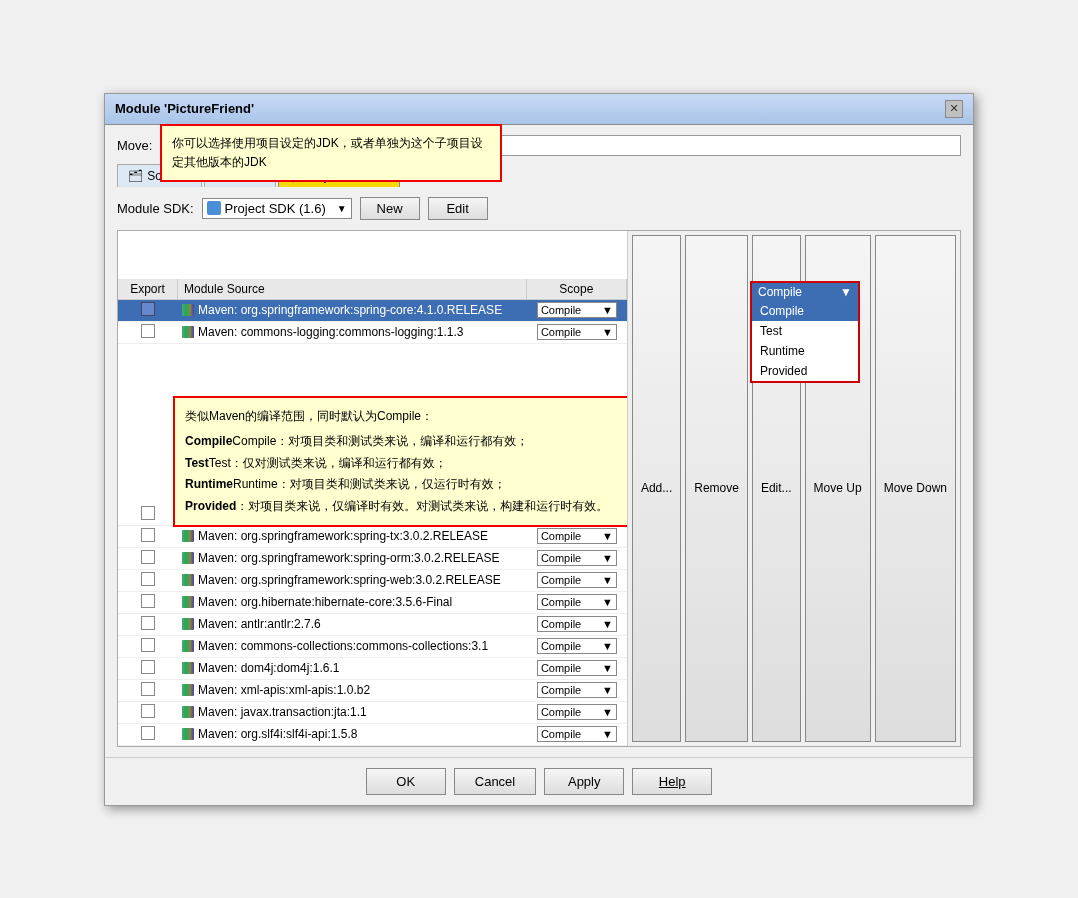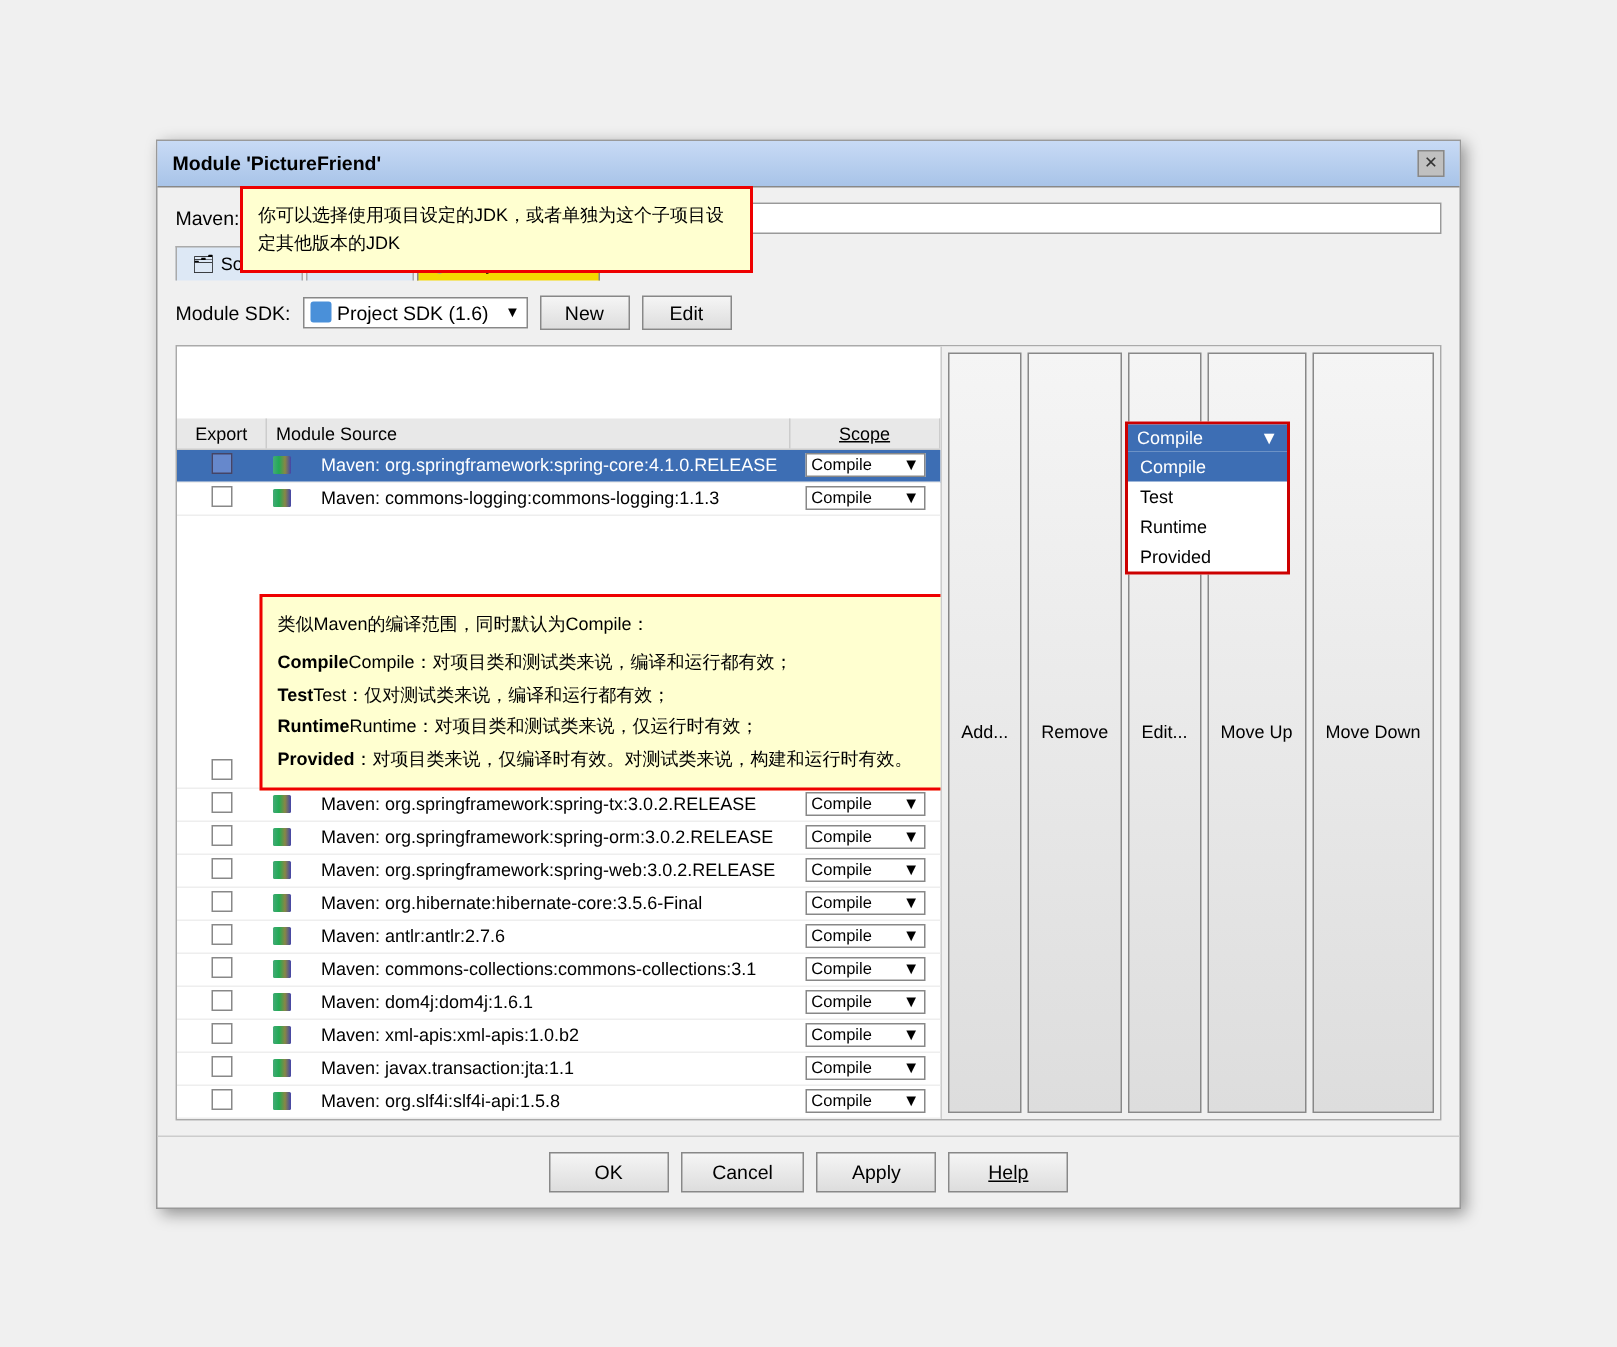--- a/index.html
+++ b/index.html
@@ -141,21 +141,21 @@
       font-size: 12px;
       margin-top: 48px;
     }
     .list-header-cell {
       padding: 3px 6px;
       border-right: 1px solid #ccc;
       font-size: 12px;
     }
     .list-header-cell.export { width: 60px; text-align: center; }
     .list-header-cell.name { flex: 1; }
-    .list-header-cell.scope { width: 100px; text-align: center; text-decoration: underline; }
+    .list-header-cell.scope { width: 100px; text-align: center; }
     .list-item {
       display: flex;
       align-items: center;
       border-bottom: 1px solid #eee;
       min-height: 22px;
       font-size: 12px;
     }
     .list-item.selected {
       background: #3d6eb4;
       color: white;
@@ -163,21 +163,21 @@
     .list-item-check {
       width: 60px;
       text-align: center;
       flex-shrink: 0;
     }
     .list-item-name {
       flex: 1;
       padding: 2px 4px;
       display: flex;
       align-items: center;
-      gap: 20px;
+      gap: 4px;
       overflow: hidden;
       white-space: nowrap;
     }
     .list-item-scope {
       width: 100px;
       text-align: center;
       flex-shrink: 0;
       display: flex;
       align-items: center;
       justify-content: center;
@@ -303,21 +303,21 @@
 <div class="dialog">
 
   <div class="title-bar">
     <span class="title-bar-text">Module 'PictureFriend'</span>
     <div class="close-btn">✕</div>
   </div>
 
   <div class="dialog-body">
 
     <div class="name-row">
-      <span class="name-label">Maven:</span>
+      <span class="name-label">Move:</span>
       <input class="name-input" type="text" value="PictureFriend" style="">
     </div>
 
     <div class="tabs-row">
       <div class="tab">
         <span>🗂</span>
         <span>Sources</span>
       </div>
       <div class="tab">
         <span>📁</span>

